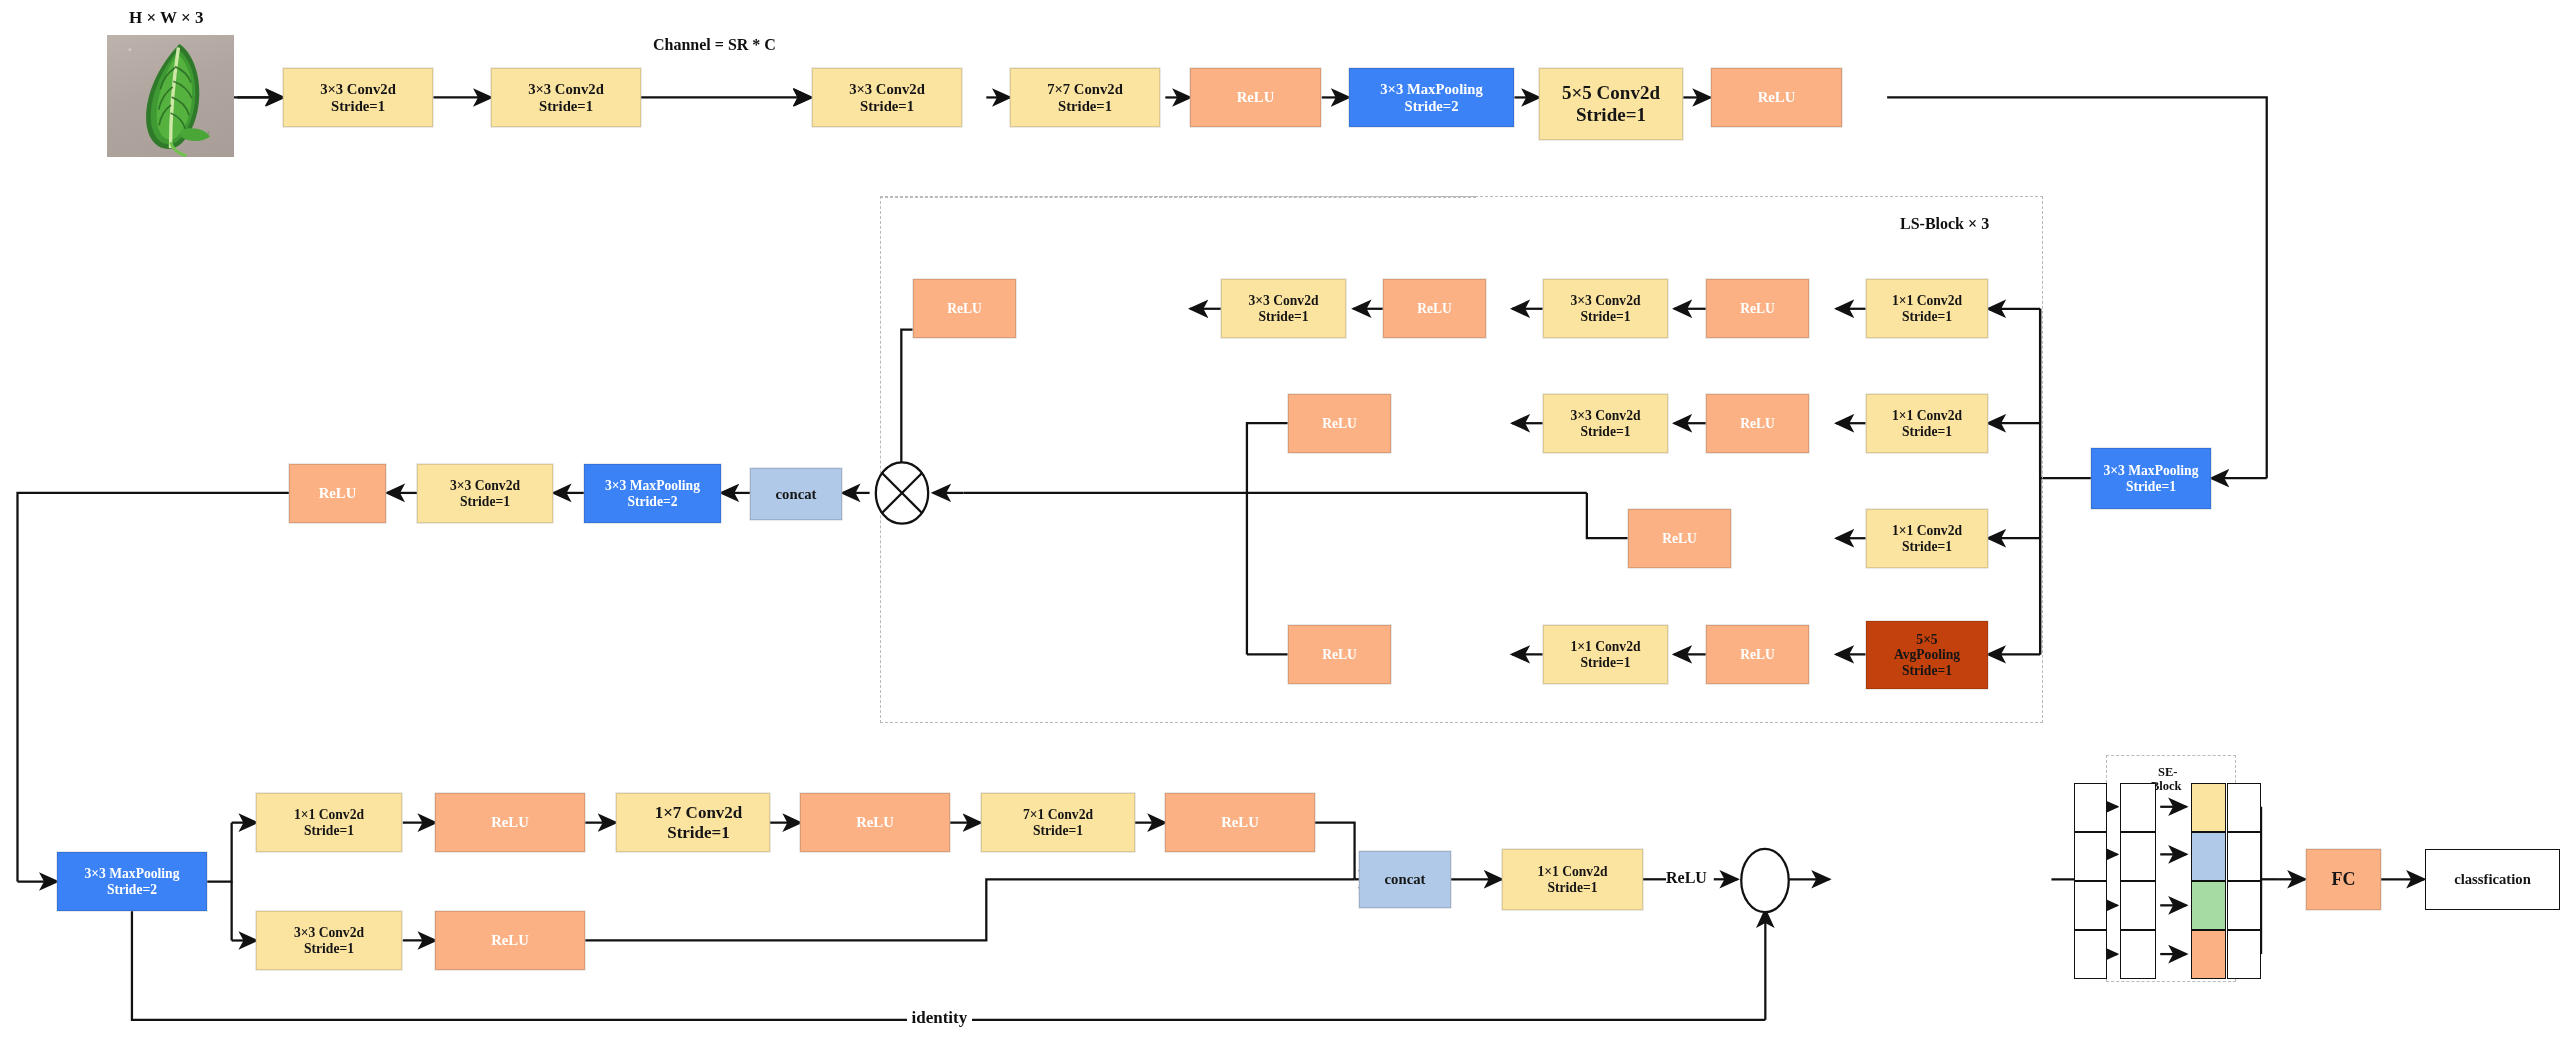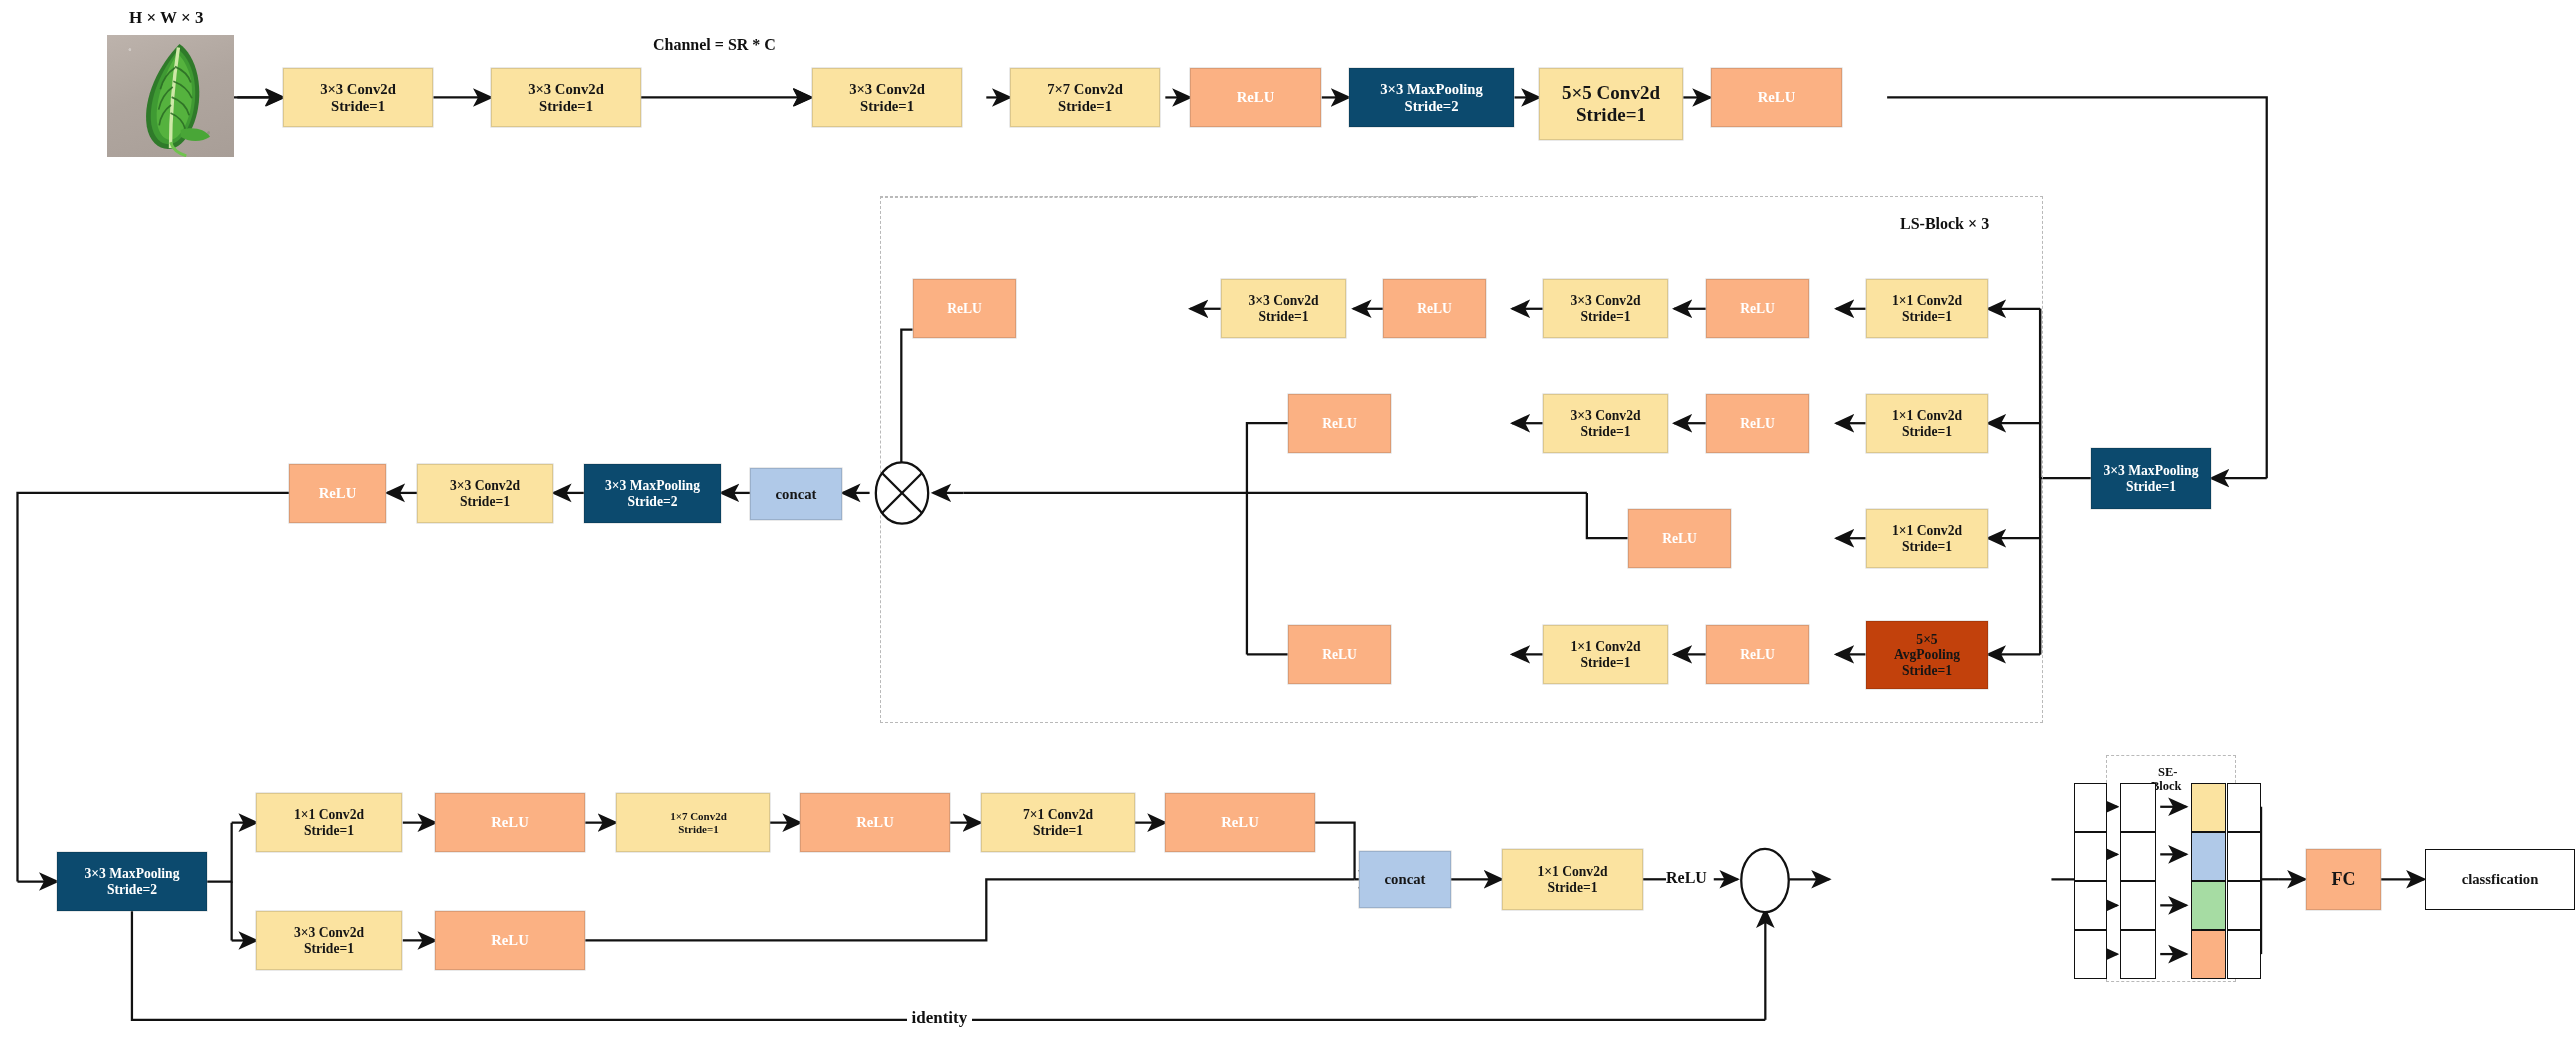--- a/index.html
+++ b/index.html
@@ -11,21 +11,21 @@
   
   .blk{position:absolute;box-sizing:border-box;display:flex;
        flex-direction:column;align-items:center;justify-content:center;
        text-align:center;line-height:1.15;font-weight:700;
        border:0.6px solid rgba(0,0,0,.12);
        box-shadow:0 0 0 0.6px rgba(190,190,190,.55);}
   .blk .l1,.blk .l2,.blk .l3{display:block;white-space:nowrap;}
 
   .yellow{background:#fbe3a0;color:#151515;}
   .orange{background:#fbb183;color:#ffffff;}
-  .green {background:#0c4a6e;color:#ffffff;justify-content:center;}
+  .green {background:#3b82f6;color:#ffffff;justify-content:center;}
   .greenD{background:#c2410c;color:#151515;}
   .blue  {background:#b0c9e8;color:#151515;}
   .white {background:#ffffff;color:#151515;border:1.1px solid #111;box-shadow:none;}
 
   
   .txt{position:absolute;font-weight:700;color:#101010;white-space:nowrap;}
 
   
   .leaf{position:absolute;overflow:hidden;background:#b4aaa4;}
   .leaf .grain{position:absolute;inset:0;
@@ -419,21 +419,21 @@
     <span class="l2">Stride=2</span>
   </div>
 
   <div class="blk yellow" style="left:256px;top:793px;width:146px;height:59px;font-size:13.6px;">
     <span class="l1">1×1 Conv2d</span>
     <span class="l2">Stride=1</span>
   </div>
   <div class="blk orange" style="left:435px;top:793px;width:150px;height:59px;font-size:14.7px;">
     <span class="l1">ReLU</span>
   </div>
-  <div class="blk yellow" style="left:616px;top:793px;width:154px;height:59px;font-size:11px;padding-left:11px;">
+  <div class="blk yellow" style="left:616px;top:793px;width:154px;height:59px;font-size:17px;padding-left:11px;">
     <span class="l1">1×7 Conv2d</span>
     <span class="l2">Stride=1</span>
   </div>
   <div class="blk orange" style="left:800px;top:793px;width:150px;height:59px;font-size:14.7px;">
     <span class="l1">ReLU</span>
   </div>
   <div class="blk yellow" style="left:981px;top:793px;width:154px;height:59px;font-size:13.6px;">
     <span class="l1">7×1 Conv2d</span>
     <span class="l2">Stride=1</span>
   </div>
@@ -479,18 +479,18 @@
   <div class="secell" style="left:2191px;top:930px;width:35px;height:49px;background:#fbb183;"></div>
 
   <div class="secol" style="left:2227px;top:783px;width:34px;height:49px;"></div>
   <div class="secol" style="left:2227px;top:832px;width:34px;height:49px;"></div>
   <div class="secol" style="left:2227px;top:881px;width:34px;height:49px;"></div>
   <div class="secol" style="left:2227px;top:930px;width:34px;height:49px;"></div>
 
   <div class="blk orange" style="left:2306px;top:849px;width:75px;height:61px;font-size:18px;color:#151515;">
     <span class="l1">FC</span>
   </div>
-  <div class="blk white" style="left:2425px;top:849px;width:150px;height:61px;font-size:14.7px;">
+  <div class="blk white" style="left:2425px;top:849px;width:135px;height:61px;font-size:14.7px;">
     <span class="l1">classfication</span>
   </div>
 
 </div>
 
 
 </body></html>

